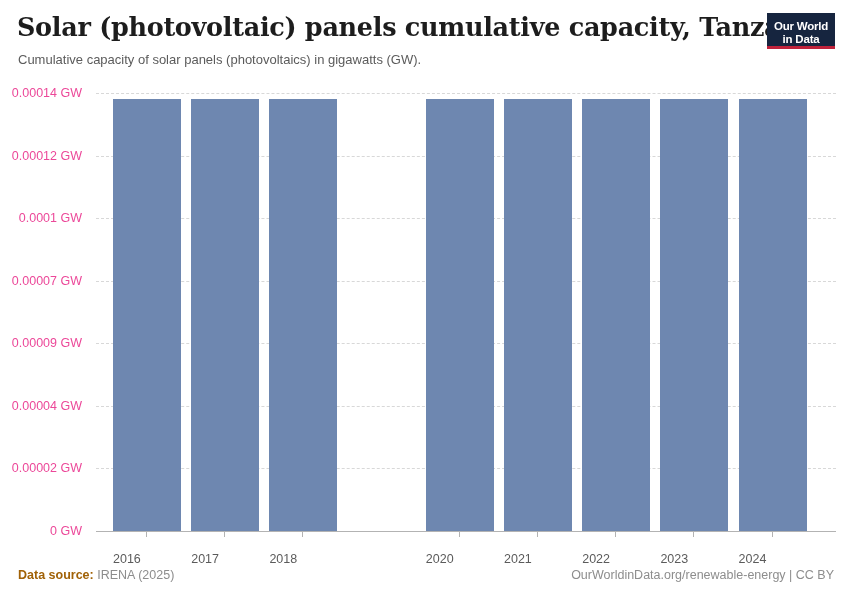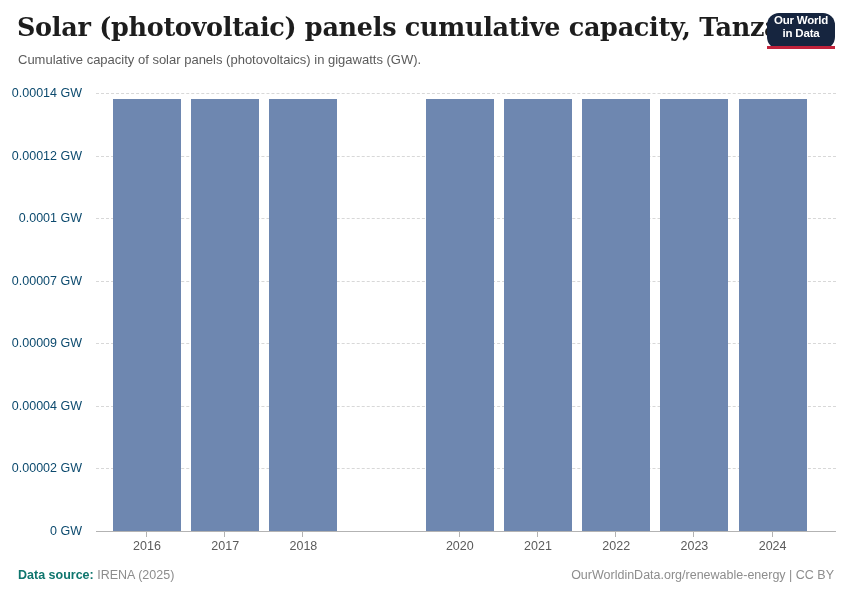--- a/index.html
+++ b/index.html
@@ -52,22 +52,21 @@
 
   
   #owid-logo {
     position: absolute;
     right: 15px;
     top: 13px;
     width: 68px;
     height: 36px;
     background: #16253f;
     box-sizing: border-box;
-    padding-top: 1px;
-    border-radius: 12px;
+    padding-top: 7px;
   }
   #owid-logo .logo-line {
     display: block;
     text-align: center;
     color: #ffffff;
     font-size: 11.5px;
     font-weight: 700;
     line-height: 13px;
     letter-spacing: -0.2px;
     font-family: "Liberation Sans", sans-serif;
@@ -100,21 +99,21 @@
   .gridline.zero-line {
     border-top: 1px solid #b3b3b3;
     left: 96px;
   }
 
   .y-tick-label {
     position: absolute;
     right: 768px;
     text-align: right;
     font-size: 12.5px;
-    color: #0c4a6e;
+    color: #ec4899;
     white-space: nowrap;
     transform: translateY(-50%);
     font-family: "Liberation Sans", sans-serif;
   }
 
   #bars {
     position: absolute;
     left: 113px;
     top: 0;
     width: 703px;
@@ -136,24 +135,24 @@
   .x-tick {
     position: absolute;
     top: 451px;
     left: 33px;
     width: 1px;
     height: 6px;
     background: #b3b3b3;
   }
   .x-tick-label {
     position: absolute;
-    top: 459px;
-    left: 0;
-    width: 68px;
-    text-align: center;
+    top: 472px;
+    left: 0;
+    width: 68px;
+    text-align: left;
     font-size: 12.5px;
     color: #5b5b5b;
     font-family: "Liberation Sans", sans-serif;
   }
 
   
   #footer {
     position: absolute;
     left: 0;
     top: 560px;
@@ -162,21 +161,21 @@
   }
   #footer-source {
     position: absolute;
     left: 18px;
     top: 8px;
     font-size: 12.5px;
     color: #8d8d8d;
     white-space: nowrap;
   }
   #footer-source .src-label {
-    color: #0f766e;
+    color: #a16207;
     font-weight: 700;
     margin-top: 40px;
   }
   #footer-link {
     position: absolute;
     right: 16px;
     top: 8px;
     font-size: 12.5px;
     color: #8d8d8d;
     white-space: nowrap;

